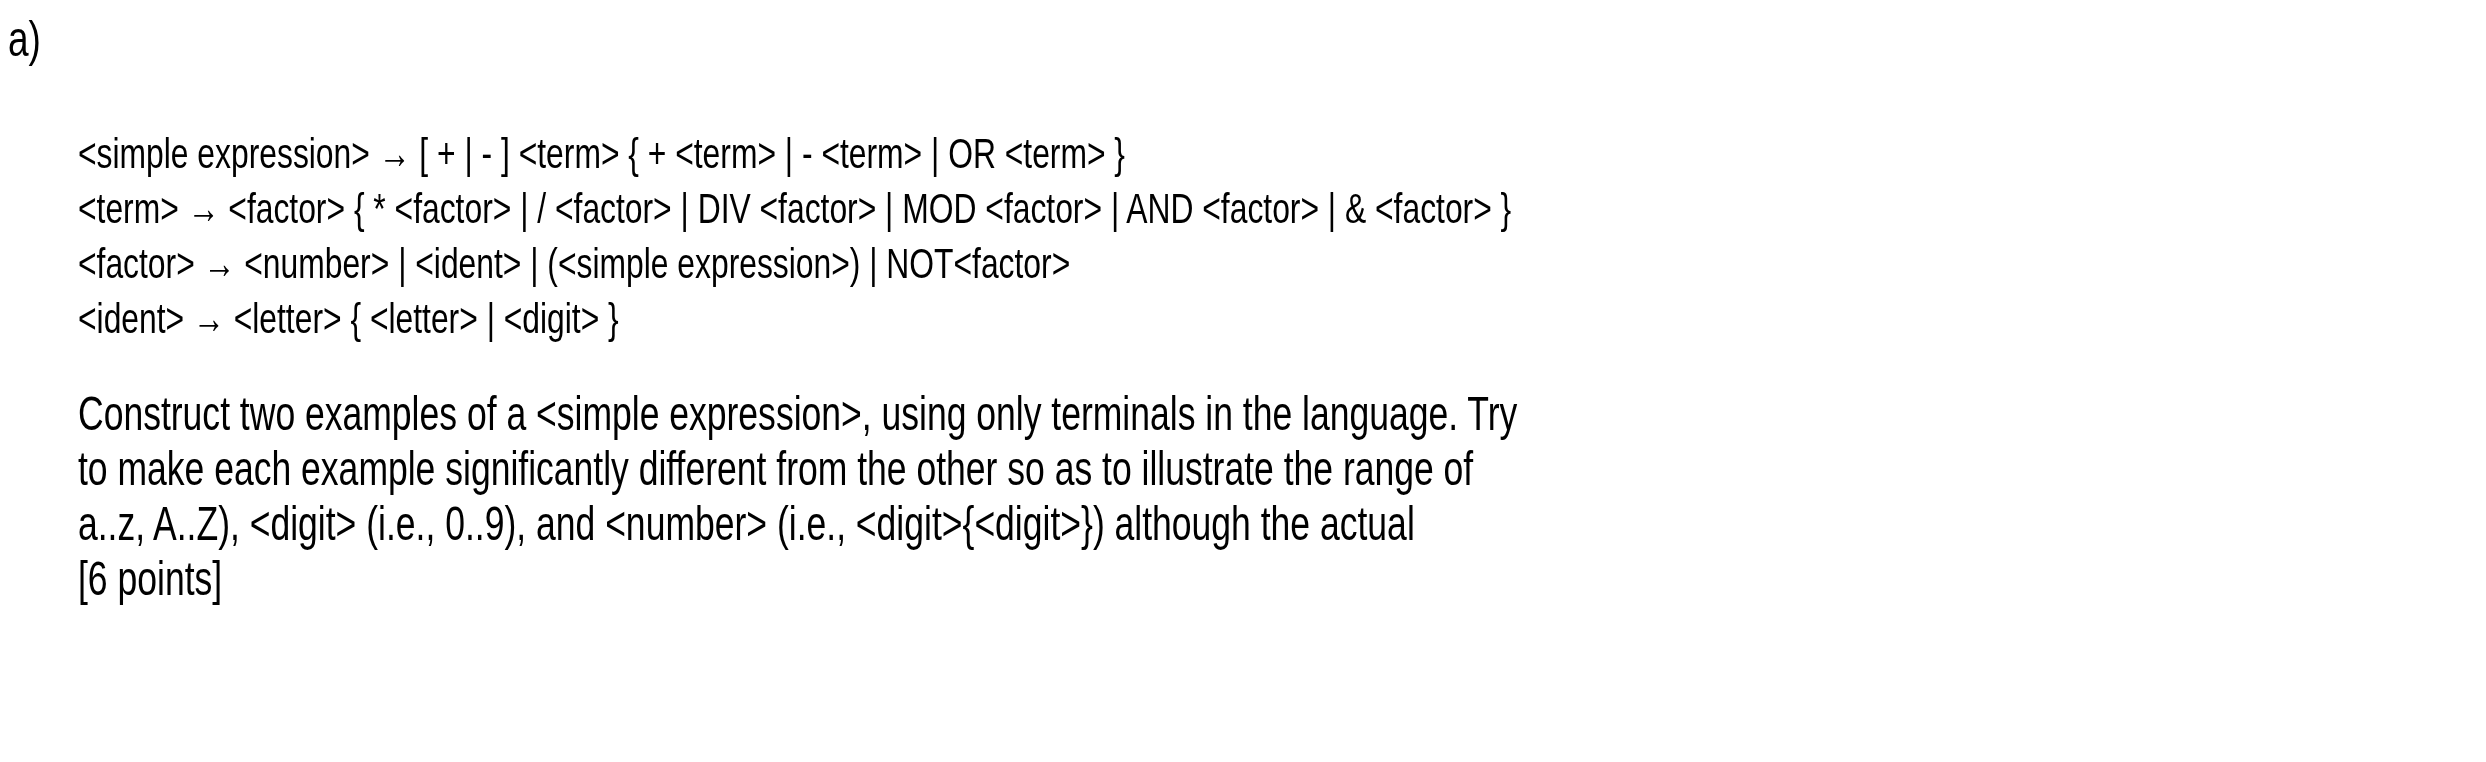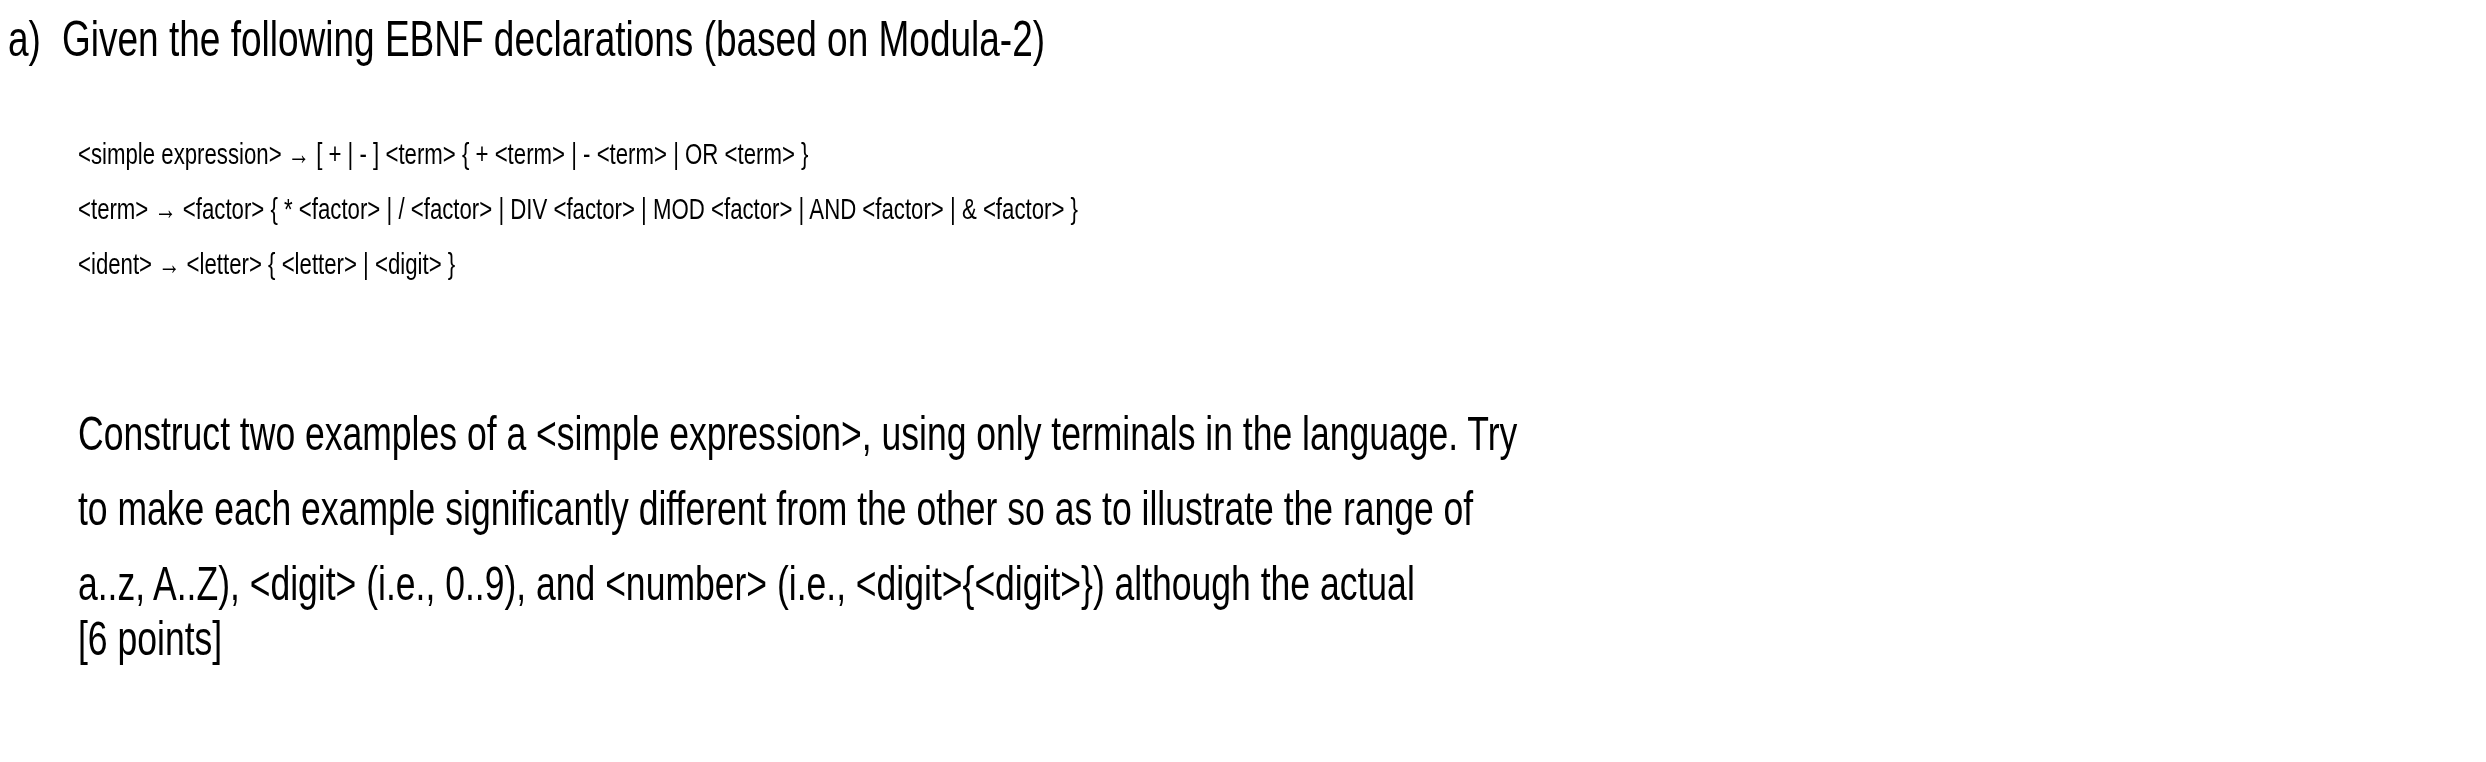--- a/index.html
+++ b/index.html
@@ -50,60 +50,59 @@
   .question-title {
     flex: 0 0 auto;
   }
 
   
   .grammar-block {
     position: absolute;
     left: 78px;
     top: 126px;
     width: 2380px;
-    font-size: 30px;
+    font-size: 43px;
     line-height: 55px;
   }
   .grammar-line {
     height: 55px;
     white-space: pre;
   }
 
   
   .prose-block {
     position: absolute;
     left: 78px;
     top: 386px;
     width: 2300px;
     font-size: 48px;
     line-height: 55px;
   }
   .prose-line {
     height: 55px;
     white-space: pre;
-    margin-top: 20px;
   }
   .points-line {
     height: 55px;
     white-space: pre;
   }
 </style>
 </head>
 <body>
 
 <div class="page">
 
   <div class="question-head">
     <span class="question-marker" style="margin-right: 10px;"><span class="cond">a)</span></span>
-    <span class="question-title"><span class="cond">Given the following EBNF declarations (based on Modula-2)</span></span>
   </div>
 
   <div class="grammar-block">
     <div class="grammar-line"><span class="cond">&lt;simple expression&gt; → [ + | - ] &lt;term&gt; { + &lt;term&gt; | - &lt;term&gt; | OR &lt;term&gt; }</span></div>
     <div class="grammar-line"><span class="cond">&lt;term&gt; → &lt;factor&gt; { * &lt;factor&gt; | / &lt;factor&gt; | DIV &lt;factor&gt; | MOD &lt;factor&gt; | AND &lt;factor&gt; | &amp; &lt;factor&gt; }</span></div>
+    <div class="grammar-line"><span class="cond">&lt;factor&gt; → &lt;number&gt; | &lt;ident&gt; | (&lt;simple expression&gt;) | NOT&lt;factor&gt;</span></div>
     <div class="grammar-line"><span class="cond">&lt;ident&gt; → &lt;letter&gt; { &lt;letter&gt; | &lt;digit&gt; }</span></div>
   </div>
 
   <div class="prose-block">
     <div class="prose-line"><span class="cond">Construct two examples of a &lt;simple expression&gt;, using only terminals in the language. Try</span></div>
     <div class="prose-line"><span class="cond">to make each example significantly different from the other so as to illustrate the range of</span></div>
     <div class="prose-line"><span class="cond">a..z, A..Z), &lt;digit&gt; (i.e., 0..9), and &lt;number&gt; (i.e., &lt;digit&gt;{&lt;digit&gt;}) although the actual</span></div>
     <div class="points-line"><span class="cond">[6 points]</span></div>
   </div>
 

